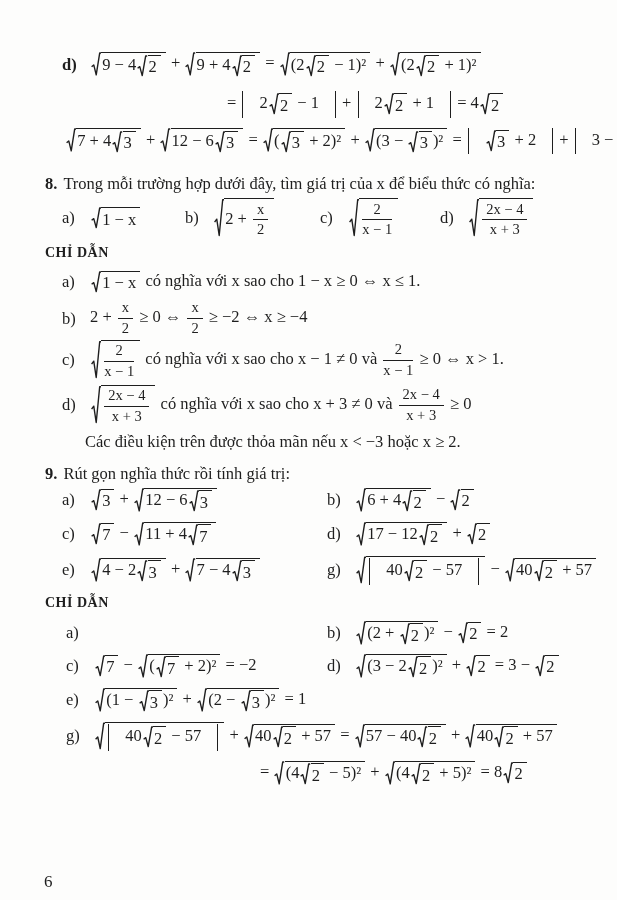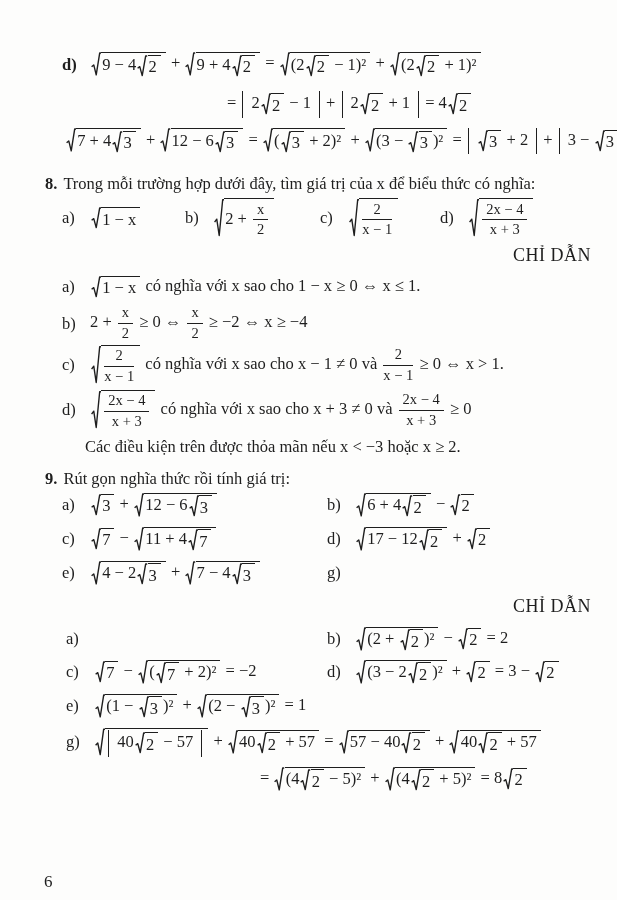--- a/index.html
+++ b/index.html
@@ -22,36 +22,36 @@
   .sqrt{display:inline-block;position:relative;vertical-align:middle;padding-left:0.62em;margin:0 1px;}
   .sqrt>.rad{position:absolute;left:0;top:0;height:100%;width:0.62em;display:block;}
   .sq-body{display:inline-block;border-top:1.4px solid currentColor;padding:1.5px 4px 0 1px;}
   
   .frac{display:inline-flex;flex-direction:column;vertical-align:middle;text-align:center;
         font-size:0.88em;line-height:1.22;margin:0 2px;}
   .fnum{border-bottom:1.3px solid currentColor;padding:0 4px 1px;}
   .fden{padding-top:1px;}
   
   .abs{display:inline-block;vertical-align:middle;border-left:1.4px solid currentColor;
-       border-right:1.4px solid currentColor;padding:2px 8px;margin:0 2px;}
+       border-right:1.4px solid currentColor;padding:2px 16px;margin:0 2px;}
   
   .ml-prev2{margin-left:182px;}
   .ml-prev3{margin-left:20px;}
   .mb14{margin-bottom:14px;}
   .mb10{margin-bottom:10px;}
   .mb6{margin-bottom:6px;}
   .mb4{margin-bottom:4px;}
   .mb2{margin-bottom:2px;}
   .mb20{margin-bottom:20px;}
   .pstmt{white-space:nowrap;margin-bottom:4px;}
   .pnum{font-weight:bold;margin-right:6px;}
   .opt8-row{display:grid;grid-template-columns:123px 135px 120px auto;align-items:center;
             padding-left:17px;margin:4px 0 2px 0;}
   .opt{display:flex;align-items:center;white-space:nowrap;}
-  .guide-title{text-align:right;font-weight:normal;font-size:18px;margin:6px 0 10px 0;letter-spacing:0.5px;}
+  .guide-title{text-align:left;font-weight:bold;font-size:14px;margin:6px 0 10px 0;letter-spacing:0.5px;}
   .g8{padding-left:17px;}
   .concl{padding-left:40px;white-space:nowrap;margin:6px 0 12px 0;}
   .grid2{display:grid;grid-template-columns:265px auto;align-items:center;padding-left:17px;row-gap:9px;margin-bottom:10px;}
   .grid2b{display:grid;grid-template-columns:261px auto;align-items:center;padding-left:21px;row-gap:8px;}
   .fullrow{padding-left:21px;margin-top:9px;}
   .ml-cont{margin-left:215px;margin-top:10px;align-items:flex-end;}
   .page-number{position:absolute;left:44px;top:872px;font-size:17px;}
 </style>
 </head>
 <body>
@@ -251,20 +251,29 @@
               </svg><span class="sq-body">4 − 2<span class="sqrt"><svg class="rad" viewBox="0 0 10 24" preserveAspectRatio="none" aria-hidden="true">
                     <path d="M0.6 14.2 L2.7 12.4 L5.1 22 L8.5 1 L10 1" fill="none" stroke="currentColor" stroke-width="1.4" vector-effect="non-scaling-stroke" stroke-linejoin="round"></path>
                   </svg><span class="sq-body">3</span></span></span></span> + <span class="sqrt"><svg class="rad" viewBox="0 0 10 24" preserveAspectRatio="none" aria-hidden="true">
                 <path d="M0.6 14.2 L2.7 12.4 L5.1 22 L8.5 1 L10 1" fill="none" stroke="currentColor" stroke-width="1.4" vector-effect="non-scaling-stroke" stroke-linejoin="round"></path>
               </svg><span class="sq-body">7 − 4<span class="sqrt"><svg class="rad" viewBox="0 0 10 24" preserveAspectRatio="none" aria-hidden="true">
                     <path d="M0.6 14.2 L2.7 12.4 L5.1 22 L8.5 1 L10 1" fill="none" stroke="currentColor" stroke-width="1.4" vector-effect="non-scaling-stroke" stroke-linejoin="round"></path>
                   </svg><span class="sq-body">3</span></span></span></span></span>
       </span>
       <span class="opt">
         <span class="lbl">g)</span>
+        <span class="math"><span class="sqrt"><svg class="rad" viewBox="0 0 10 24" preserveAspectRatio="none" aria-hidden="true">
+                <path d="M0.6 14.2 L2.7 12.4 L5.1 22 L8.5 1 L10 1" fill="none" stroke="currentColor" stroke-width="1.4" vector-effect="non-scaling-stroke" stroke-linejoin="round"></path>
+              </svg><span class="sq-body"><span class="abs">40<span class="sqrt"><svg class="rad" viewBox="0 0 10 24" preserveAspectRatio="none" aria-hidden="true">
+                      <path d="M0.6 14.2 L2.7 12.4 L5.1 22 L8.5 1 L10 1" fill="none" stroke="currentColor" stroke-width="1.4" vector-effect="non-scaling-stroke" stroke-linejoin="round"></path>
+                    </svg><span class="sq-body">2</span></span> − 57</span></span></span> − <span class="sqrt"><svg class="rad" viewBox="0 0 10 24" preserveAspectRatio="none" aria-hidden="true">
+                <path d="M0.6 14.2 L2.7 12.4 L5.1 22 L8.5 1 L10 1" fill="none" stroke="currentColor" stroke-width="1.4" vector-effect="non-scaling-stroke" stroke-linejoin="round"></path>
+              </svg><span class="sq-body">40<span class="sqrt"><svg class="rad" viewBox="0 0 10 24" preserveAspectRatio="none" aria-hidden="true">
+                    <path d="M0.6 14.2 L2.7 12.4 L5.1 22 L8.5 1 L10 1" fill="none" stroke="currentColor" stroke-width="1.4" vector-effect="non-scaling-stroke" stroke-linejoin="round"></path>
+                  </svg><span class="sq-body">2</span></span> + 57</span></span></span>
       </span>
     </div>
   </section>
 
   <h2 class="guide-title">CHỈ DẪN</h2>
   <section>
     <div class="grid2b">
       <span class="opt">
         <span class="lbl">a)</span>
       </span>

